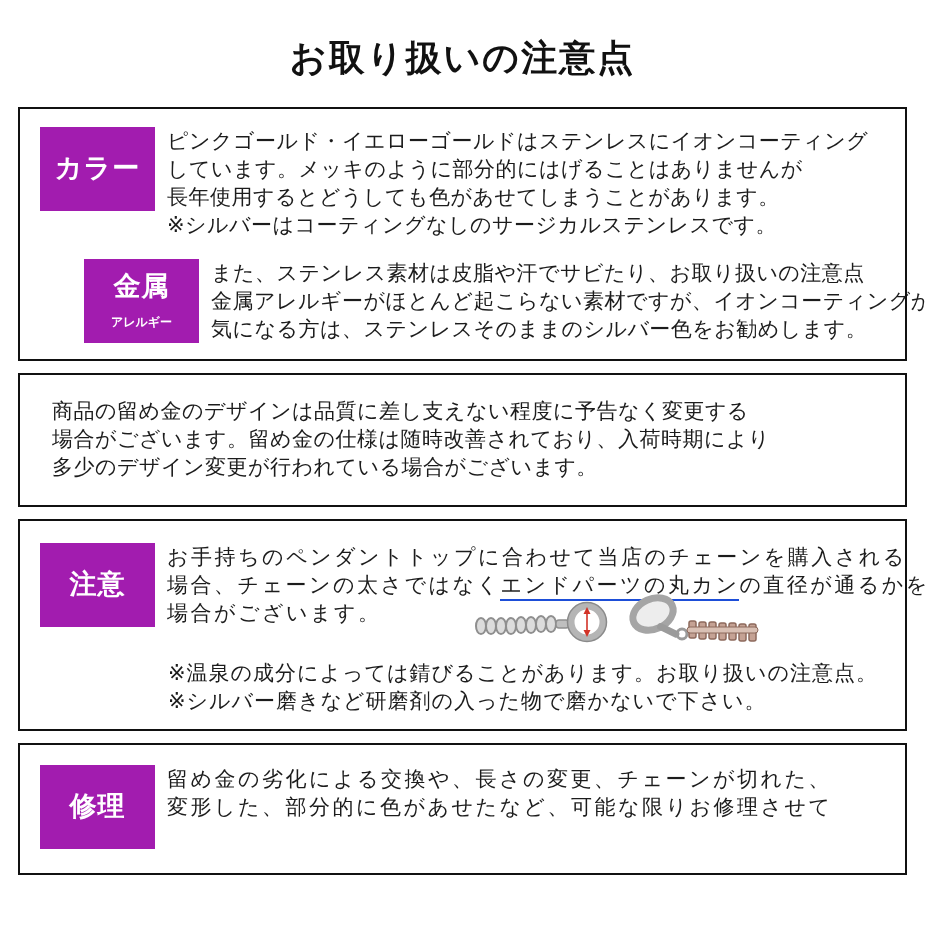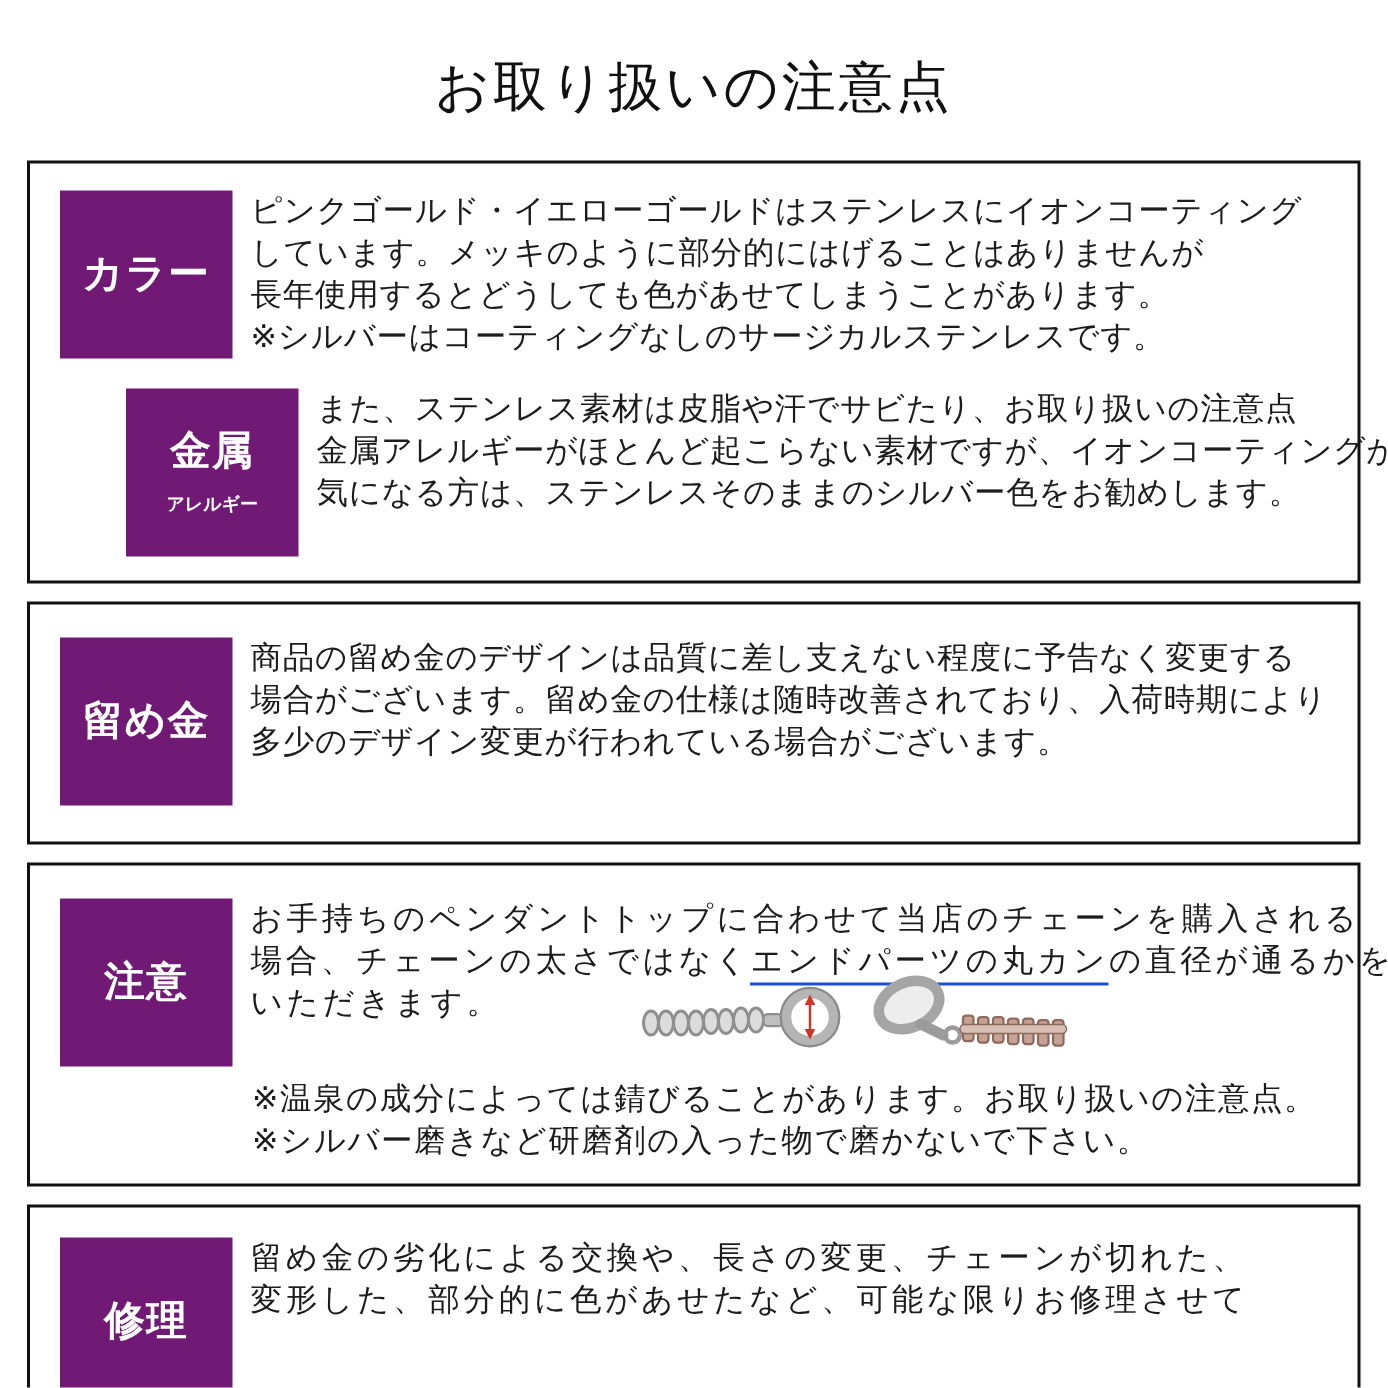--- a/index.html
+++ b/index.html
@@ -9,41 +9,41 @@
   body {
     width: 925px; height: 925px;
     font-family: "Liberation Sans", "DejaVu Sans", sans-serif;
     color: #1c1c1c;
     overflow: hidden;
   }
   .title {
     margin: 34px 0 0 0;
     text-align: center;
     font-size: 36px;
-    font-weight: 400;
+    font-weight: 700;
     letter-spacing: 2px;
     color: #111;
   }
   .box {
     margin: 0 18px 12px 18px;
     border: 2px solid #111;
     background: #fff;
   }
   .box.first   { margin-top: 24px; padding: 18px 2px 16px 20px; }
   .box.clasp   { padding: 22px 2px 24px 20px; }
   .box.caution { padding: 22px 2px 14px 20px; }
   .box.repair  { padding: 20px 2px 24px 20px; }
 
   .sec { display: flex; align-items: flex-start; }
   .sec + .sec { margin-top: 20px; padding-left: 44px; }
 
   .label {
     flex: 0 0 115px;
-    height: 112px;
-    background: #701a75;
+    height: 84px;
+    background: #a21caf;
     color: #ffffff;
     display: flex;
     flex-direction: column;
     align-items: center;
     justify-content: center;
     font-weight: bold;
     text-align: center;
   }
   .label .big   { font-size: 27px; letter-spacing: 1px; line-height: 1.15; }
   .label .small { font-size: 12px; letter-spacing: 0px; margin-top: 12px; }
@@ -108,41 +108,38 @@
       <div class="text">
         <div>また、ステンレス素材は皮脂や汗でサビたり、お取り扱いの注意点</div>
         <div>金属アレルギーがほとんど起こらない素材ですが、イオンコーティングが</div>
         <div>気になる方は、ステンレスそのままのシルバー色をお勧めします。</div>
       </div>
     </div>
   </div>
 
   <div class="box clasp">
     <div class="sec">
-      <div class="label">
-        <span class="big">留め金</span>
-      </div>
       <div class="text">
         <div>商品の留め金のデザインは品質に差し支えない程度に予告なく変更する</div>
         <div>場合がございます。留め金の仕様は随時改善されており、入荷時期により</div>
         <div>多少のデザイン変更が行われている場合がございます。</div>
       </div>
     </div>
   </div>
 
   <div class="box caution">
     <div class="sec">
       <div class="label">
         <span class="big">注意</span>
       </div>
       <div class="text spaced">
         <div>お手持ちのペンダントトップに合わせて当店のチェーンを購入される</div>
         <div><span>場合、チェーンの太さではなく</span><span class="u-red">エンドパーツの丸カン</span><span>の直径が通るかを</span></div>
         <div class="confirm-row">
-          <span>いただきます。</span>
+          <span>場合がございます。</span>
 
           <svg class="chain-svg" width="290" height="62" viewBox="0 0 290 62" aria-hidden="true">
 
             <g stroke="#8f8f8f" stroke-width="2" fill="#dcdcdc">
               <ellipse cx="8" cy="37" rx="5" ry="8"></ellipse>
               <ellipse cx="18" cy="37" rx="5" ry="8"></ellipse>
               <ellipse cx="28" cy="37" rx="5" ry="8"></ellipse>
               <ellipse cx="38" cy="37" rx="5" ry="8"></ellipse>
               <ellipse cx="48" cy="36" rx="5" ry="8"></ellipse>
               <ellipse cx="58" cy="36" rx="5" ry="8"></ellipse>

